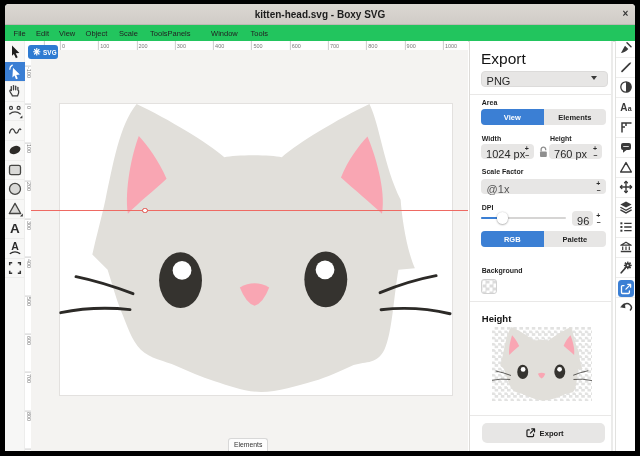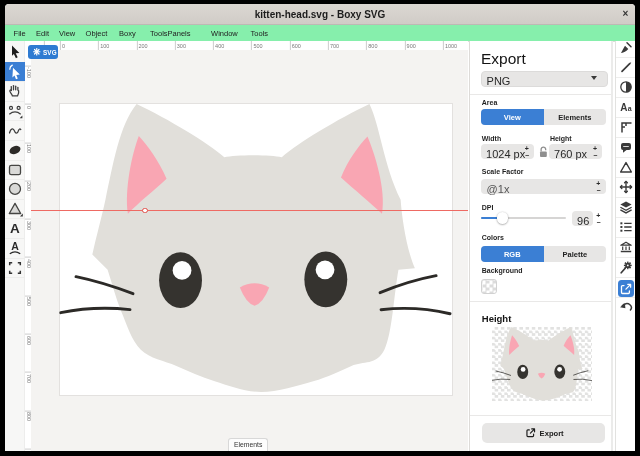--- a/index.html
+++ b/index.html
@@ -7,21 +7,21 @@
        font-family:"Liberation Sans",sans-serif;-webkit-font-smoothing:antialiased;}
   #win{position:absolute;left:4.6px;top:4px;width:630.8px;height:446.9px;
        background:#fff;border-radius:4px 4px 0 0;overflow:hidden;}
   
   #titlebar{position:absolute;left:0;top:0;width:100%;height:19.5px;
     background:linear-gradient(#dbd7d2,#d0ccc7);border-bottom:1px solid #bdb9b4;}
   #titletext{position:absolute;left:0;top:5px;width:100%;text-align:center;
     font-size:10px;font-weight:bold;color:#1c1c1c;}
   #closex{position:absolute;right:7px;top:3.5px;font-size:10px;color:#333;font-weight:bold;}
   
-  #menubar{position:absolute;left:0;top:20.5px;width:100%;height:16.9px;background:#86efac;
+  #menubar{position:absolute;left:0;top:20.5px;width:100%;height:16.9px;background:#22c55e;
     border-bottom:1px solid #dddbd8;}
   #menubar span{position:absolute;top:4.2px;font-size:7.5px;color:#222;}
   
   #ltools{position:absolute;left:0;top:37.4px;width:19.9px;bottom:0;background:#f7f7f6;
     border-right:1px solid #ededec;}
   
   #vruler{position:absolute;left:20.9px;top:37.4px;width:6.6px;bottom:0;background:#fff;}
   
   #canvas{position:absolute;left:26.9px;top:37.4px;width:436.6px;bottom:0;
     background:#f4f3f1;overflow:hidden;}
@@ -65,21 +65,21 @@
 <body>
 <div id="win">
   <div id="titlebar"></div>
   <div id="titletext">kitten-head.svg - Boxy SVG</div>
   <div id="closex">×</div>
   <div id="menubar">
     <span style="left:9px">File</span>
     <span style="left:31.5px">Edit</span>
     <span style="left:54.5px">View</span>
     <span style="left:81px">Object</span>
-    <span style="left:114.5px">Boxy</span>
+    <span style="left:114.5px">Scale</span>
     <span style="left:145.5px">Tools</span>
     <span style="left:163px">Panels</span>
     <span style="left:206.5px">Window</span>
     <span style="left:246px">Tools</span>
   </div>
   <svg width="0" height="0" style="position:absolute">
     <defs>
       <g id="kitten">
         <path fill="#e1dfda" d="M429 139 C459 132 549 132 579 139
           C624 100 724 40 808 0
@@ -261,21 +261,21 @@
     <span class="spin" style="left:126.9px;top:146.6px">−</span>
     <span class="lbl" style="left:12.2px;top:162.8px">DPI</span>
     <div style="position:absolute;left:11.5px;top:175.4px;width:84.5px;height:2.4px;border-radius:1.2px;background:#d6d5d4"></div>
     <div style="position:absolute;left:11.5px;top:175.4px;width:21.4px;height:2.4px;border-radius:1.2px;background:#3b7fd4"></div>
     <div style="position:absolute;left:27.2px;top:170.8px;width:11.4px;height:11.4px;border-radius:50%;background:#fff;box-shadow:0 0.5px 2px rgba(0,0,0,0.45)"></div>
     <div class="inp" style="left:102px;top:169.8px;width:21.2px;height:14.4px"></div>
     <span class="inptxt" style="left:107.5px;top:173.4px">96</span>
     <span class="spin" style="left:126.7px;top:171.8px">+</span>
     <span class="spin" style="left:126.9px;top:178.6px">−</span>
     <span class="lbl" style="left:12.2px;top:192.2px">Colors</span>
-    <div class="seg" style="left:11.4px;top:205px;width:125.2px">
+    <div class="seg" style="left:11.4px;top:190px;width:125.2px">
       <div class="segact"></div>
       <span class="segt" style="left:0;color:#fff">RGB</span>
       <span class="segt" style="left:50%;color:#222">Palette</span>
     </div>
     <span class="lbl" style="left:12.2px;top:225.8px">Background</span>
     <div style="position:absolute;left:11.5px;top:237.2px;width:15.7px;height:15px;border-radius:3px;border:1px solid #d2d2d2;box-sizing:border-box;
       background-image:conic-gradient(#dcdcdc 25%,#fff 25% 50%,#dcdcdc 50% 75%,#fff 75%);background-size:7px 7px;background-position:0.5px 0.5px"></div>
     <div class="divline" style="top:260.1px"></div>
     <div style="position:absolute;left:12.2px;top:271.2px;font-size:9.5px;font-weight:bold;color:#141414">Height</div>
     <div id="previewbox" style="position:absolute;left:22.4px;top:285.8px;width:100px;height:74.2px;

